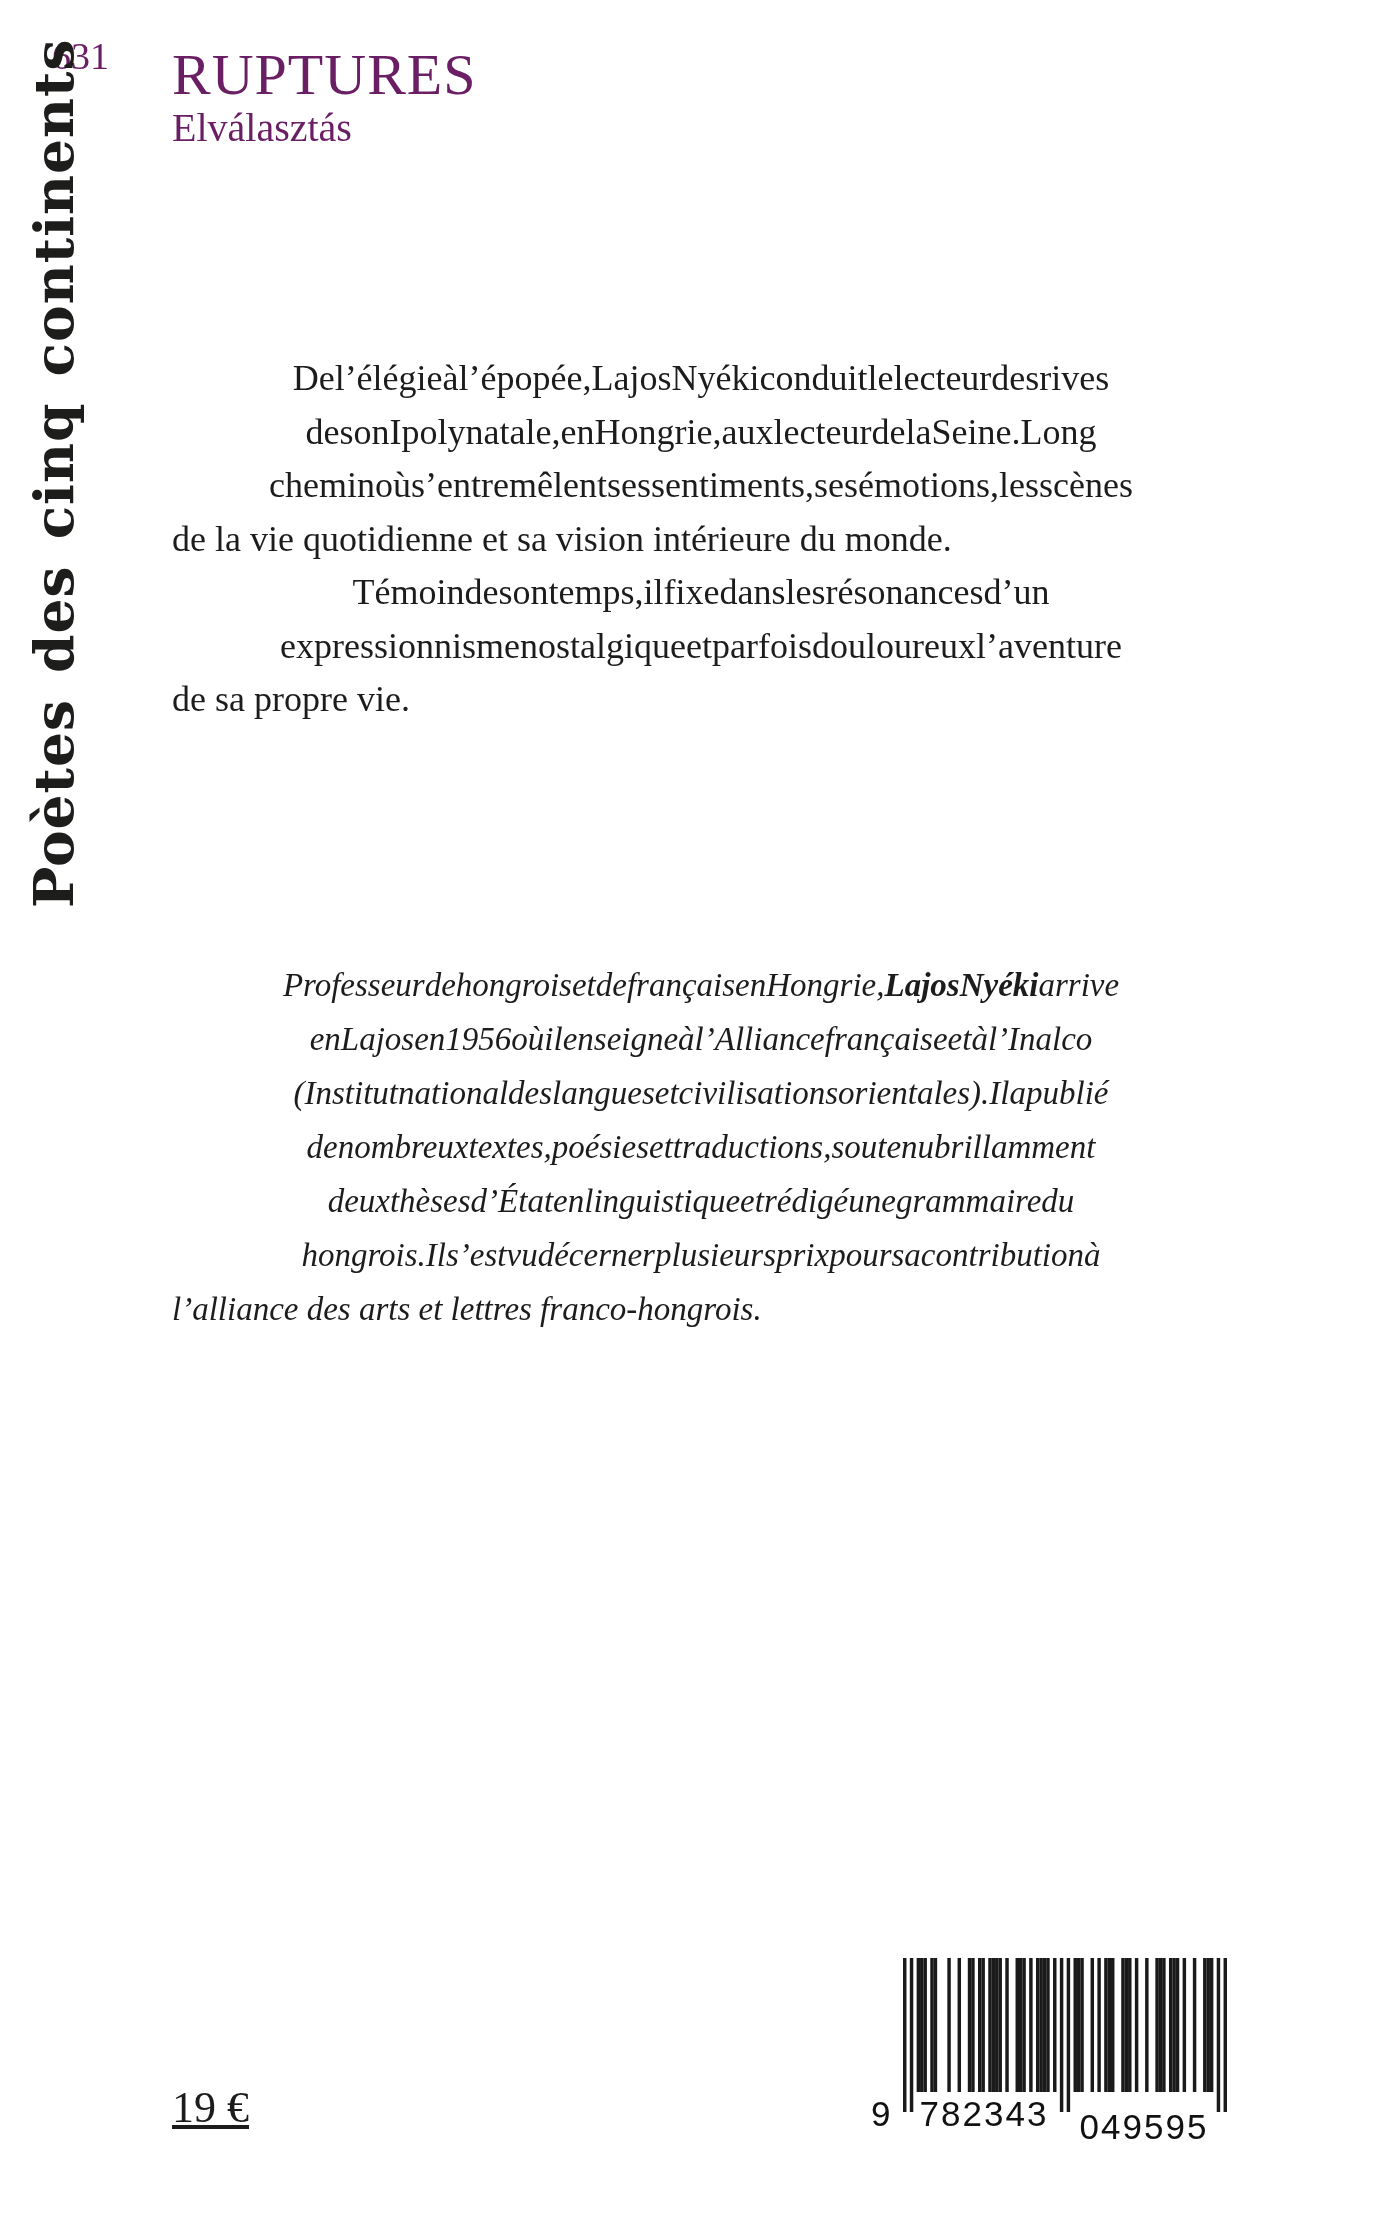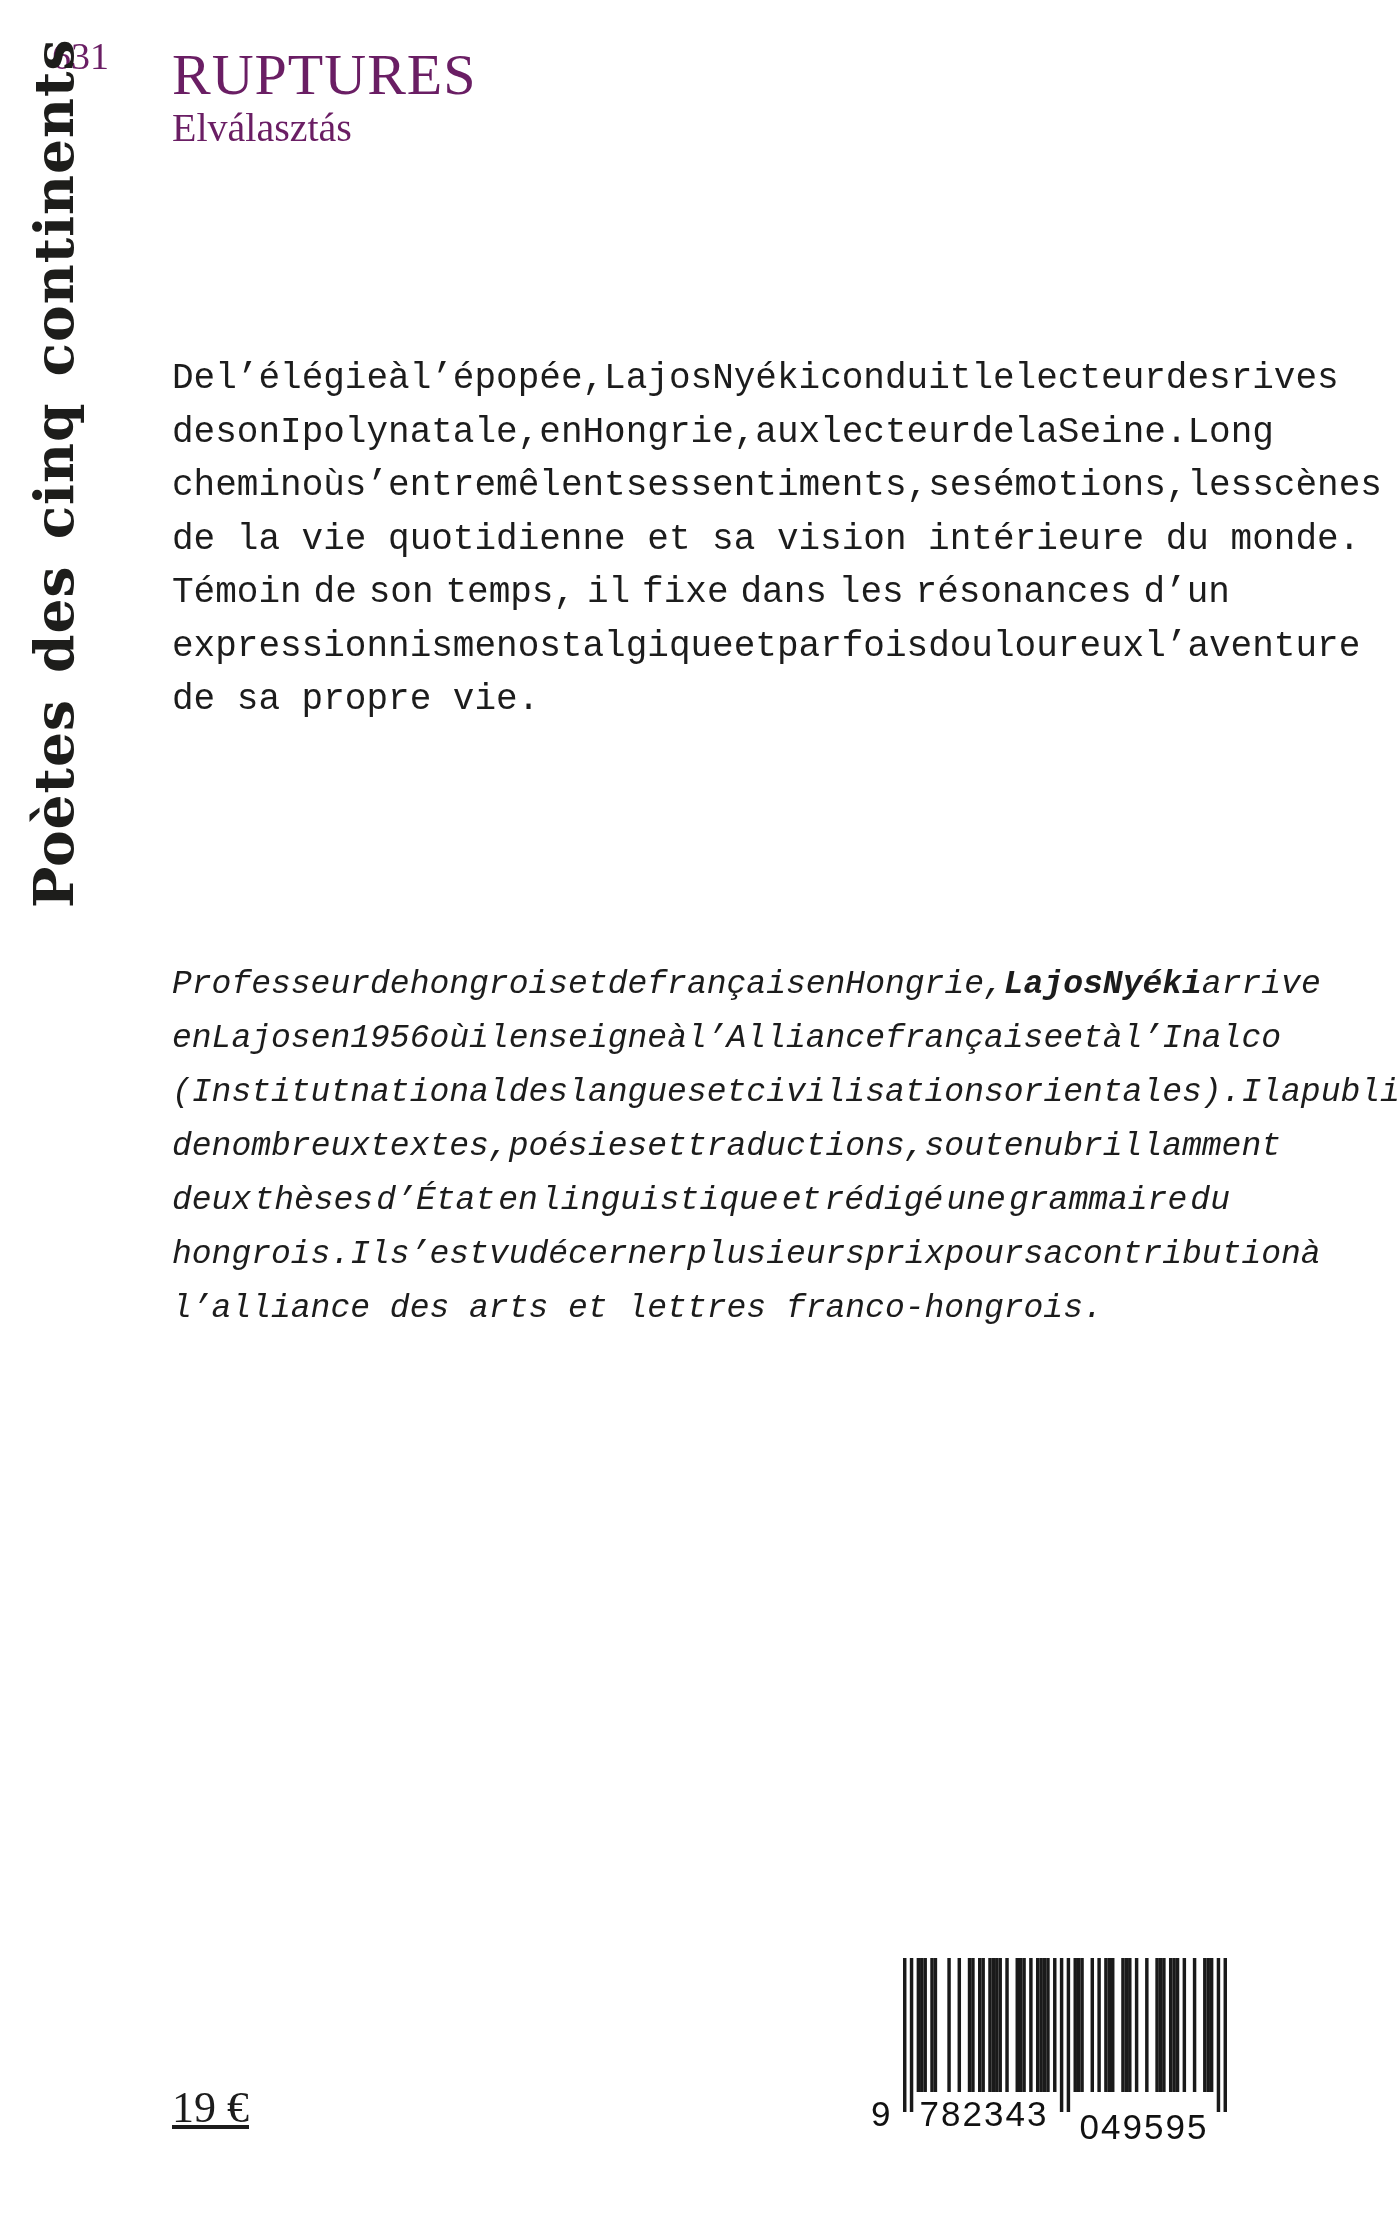--- a/index.html
+++ b/index.html
@@ -30,21 +30,21 @@
   .synopsis {
     position:absolute; left:172px; top:352px; width:1058px;
     font-size:36px; color:var(--text);
   }
   .synopsis .tline { height:53.5px; line-height:53.5px; }
   .bio {
     position:absolute; left:172px; top:958px; width:1058px;
     font-size:33px; font-style:italic; color:var(--text);
   }
   .bio .tline { height:54px; line-height:54px; }
-  .tline { display:flex; justify-content:space-between; white-space:pre;font-family:Liberation Mono, monospace; }
+  .tline { display:flex; justify-content:center; white-space:pre; }
   .tline.tline-last { display:block; }
   .tline b { font-weight:bold; }
   .isbn {
     position:absolute; left:172px; top:2028px;
     font-size:36px; color:var(--text); letter-spacing:0.5px;
   }
   .price {
     position:absolute; left:172px; top:2082px;
     font-size:44px; color:var(--text);text-decoration:underline;
   }

